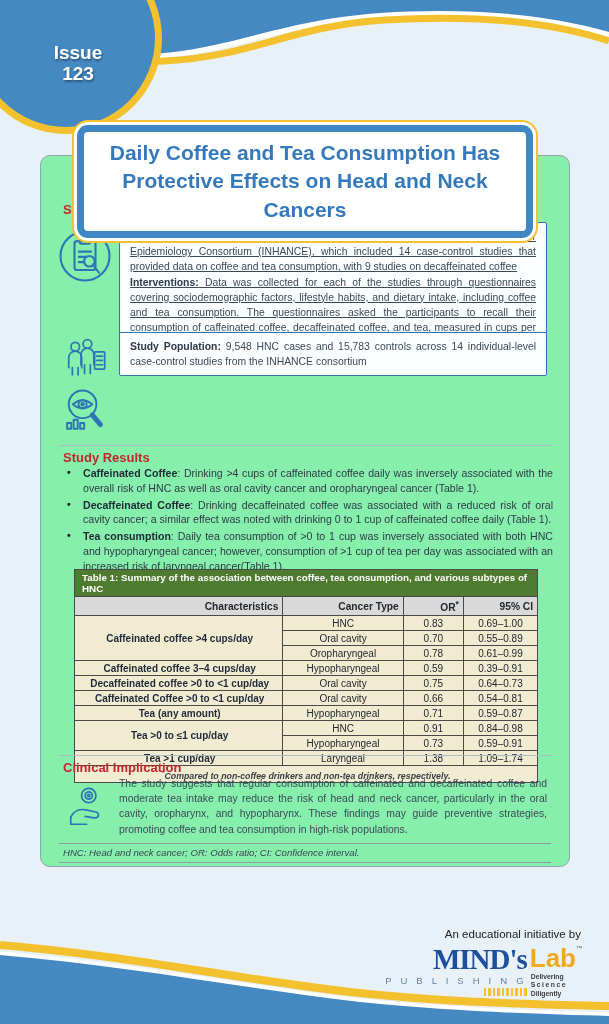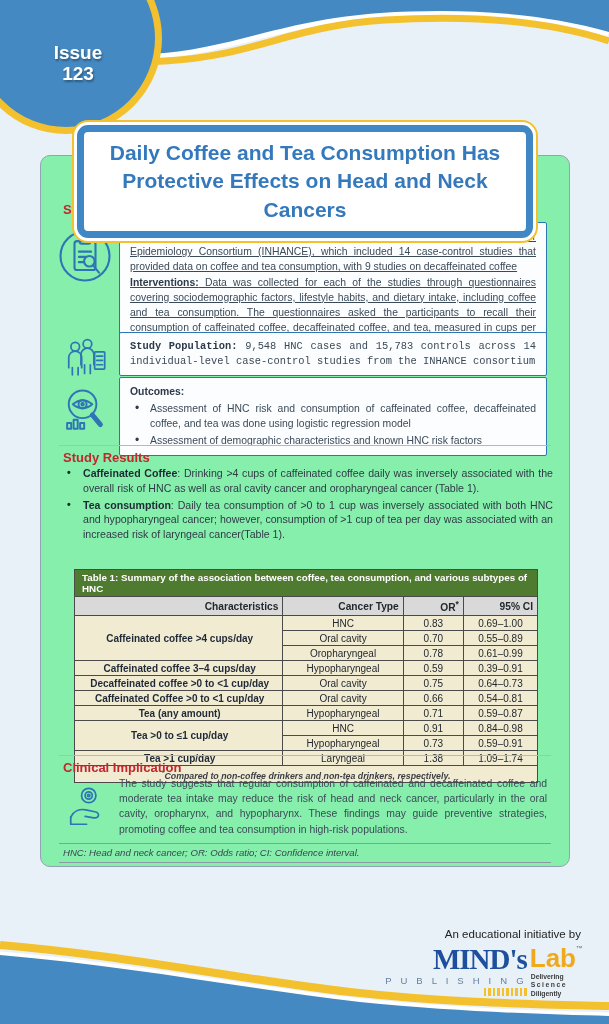--- a/index.html
+++ b/index.html
@@ -145,49 +145,43 @@
       <circle cx="34" cy="11" r="6"></circle>
       <path d="M25,40 V26 a9,9 0 0 1 18,0 V40"></path>
       <line x1="30" y1="40" x2="30" y2="52"></line>
         <line x1="38" y1="40" x2="38" y2="52"></line>
       <rect x="44" y="22" width="14" height="24" rx="1"></rect>
       <line x1="47" y1="28" x2="55" y2="28"></line>
         <line x1="47" y1="34" x2="55" y2="34"></line>
         <line x1="47" y1="40" x2="55" y2="40"></line>
     </svg>
   </div>
-  <div class="info-box" style="left:78px;top:176px;width:428px;font-family:Liberation Mono, monospace;">
+  <div class="info-box" style="left:78px;top:176px;width:428px;">
     <b>Study Population:</b><span> 9,548 HNC cases and 15,783 controls across 14 individual-level case-control studies from the INHANCE consortium</span>
   </div>
 
   <div class="icon-slot" style="left:18px;top:228px;">
     <svg width="52" height="52" viewBox="0 0 64 64">
       <circle cx="29" cy="25" r="17"></circle>
       <path d="M17,25 Q29,15 41,25 Q29,35 17,25 Z"></path>
       <circle cx="29" cy="25" r="5"></circle>
       <circle cx="29" cy="25" r="1.5"></circle>
       <line x1="41" y1="38" x2="51" y2="50" stroke-width="6"></line>
       <rect x="10" y="48" width="5" height="7"></rect>
       <rect x="18" y="44" width="5" height="11"></rect>
       <rect x="26" y="48" width="5" height="7"></rect>
     </svg>
   </div>
-  <div class="info-box" style="left:78px;top:221px;width:428px;">
-    <b>Outcomes:</b>
-    <ul class="plain">
-      <li>Assessment of HNC risk and consumption of caffeinated coffee, decaffeinated coffee, and tea was done using logistic regression model</li>
-      <li>Assessment of demographic characteristics and known HNC risk factors</li>
-    </ul>
-  </div>
 
   <div class="divider" style="top:289px;"></div>
   <h2 class="section-heading" style="top:294px;">Study Results</h2>
 
   <ul class="results-list">
     <li><b>Caffeinated Coffee</b><span>: Drinking &gt;4 cups of caffeinated coffee daily was inversely associated with the overall risk of HNC as well as oral cavity cancer and oropharyngeal cancer (Table 1).</span></li>
+    <li><b>Decaffeinated Coffee</b><span>: Drinking decaffeinated coffee was associated with a reduced risk of oral cavity cancer; a similar effect was noted with drinking 0 to 1 cup of caffeinated coffee daily (Table 1).</span></li>
     <li><b>Tea consumption</b><span>: Daily tea consumption of &gt;0 to 1 cup was inversely associated with both HNC and hypopharyngeal cancer; however, consumption of &gt;1 cup of tea per day was associated with an increased risk of laryngeal cancer(Table 1).</span></li>
   </ul>
 
   <table class="data">
     <colgroup>
         <col class="c1">
         <col class="c2">
         <col class="c3">
         <col class="c4">
       </colgroup>

